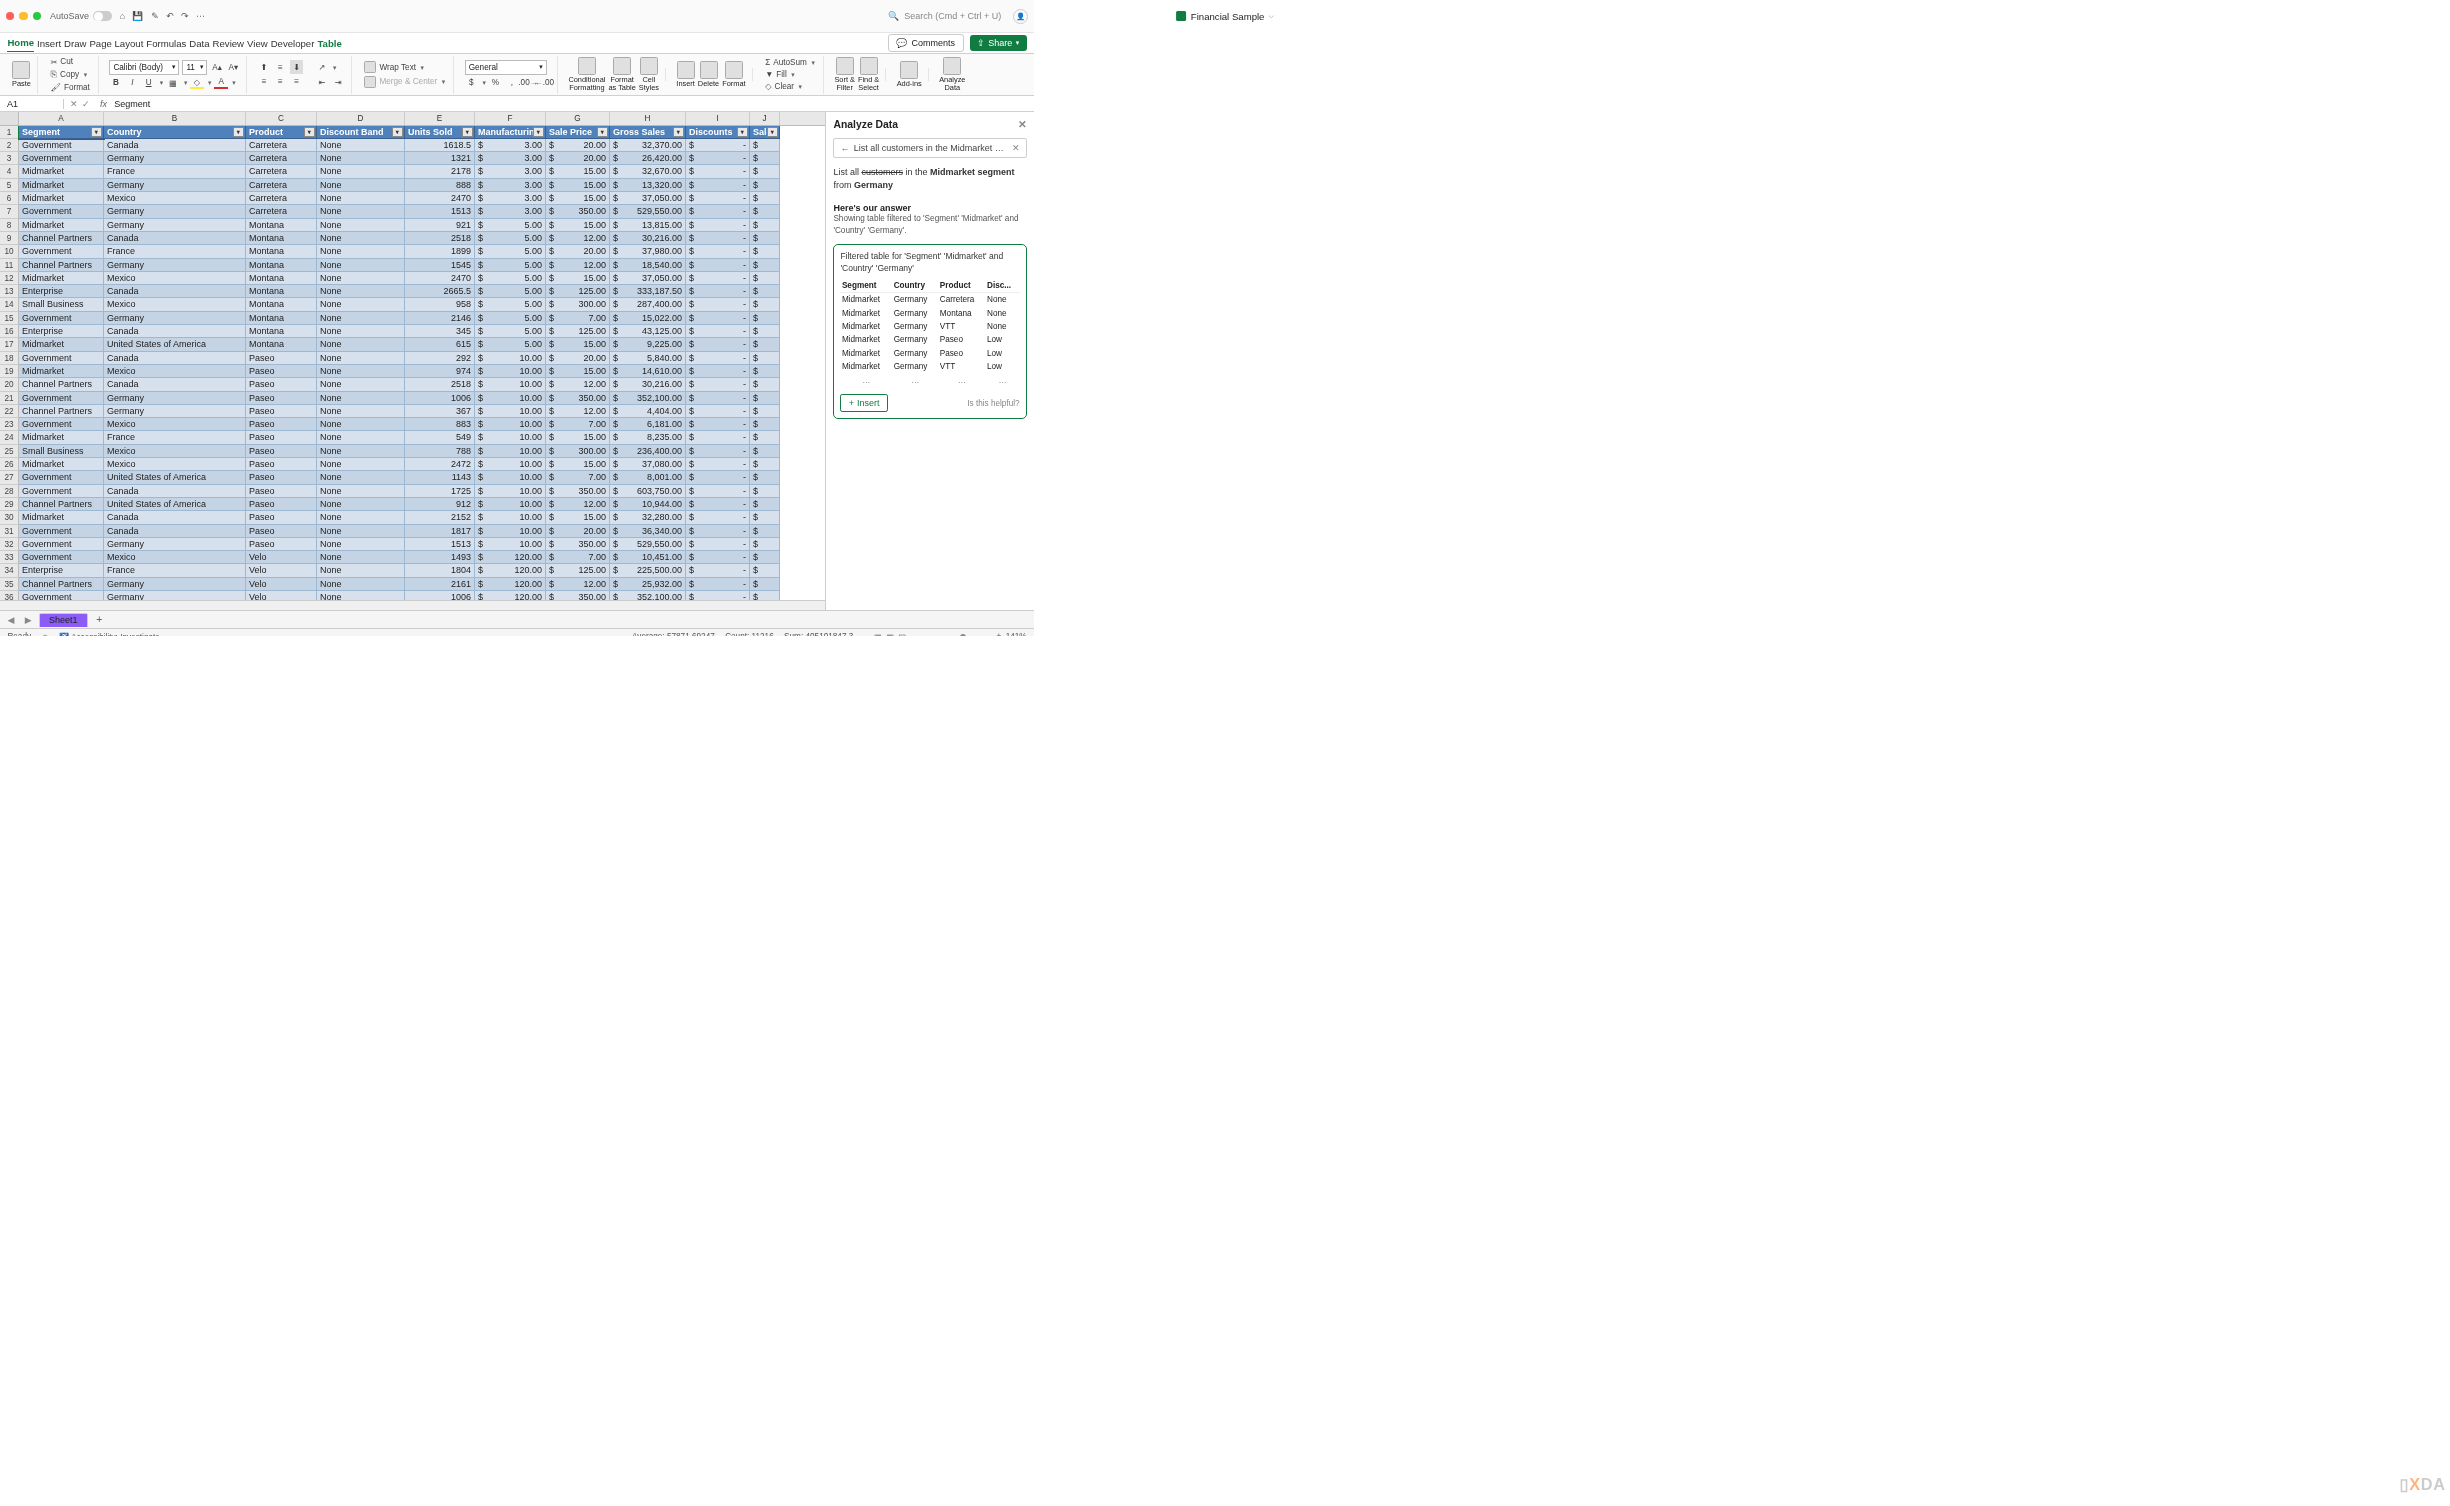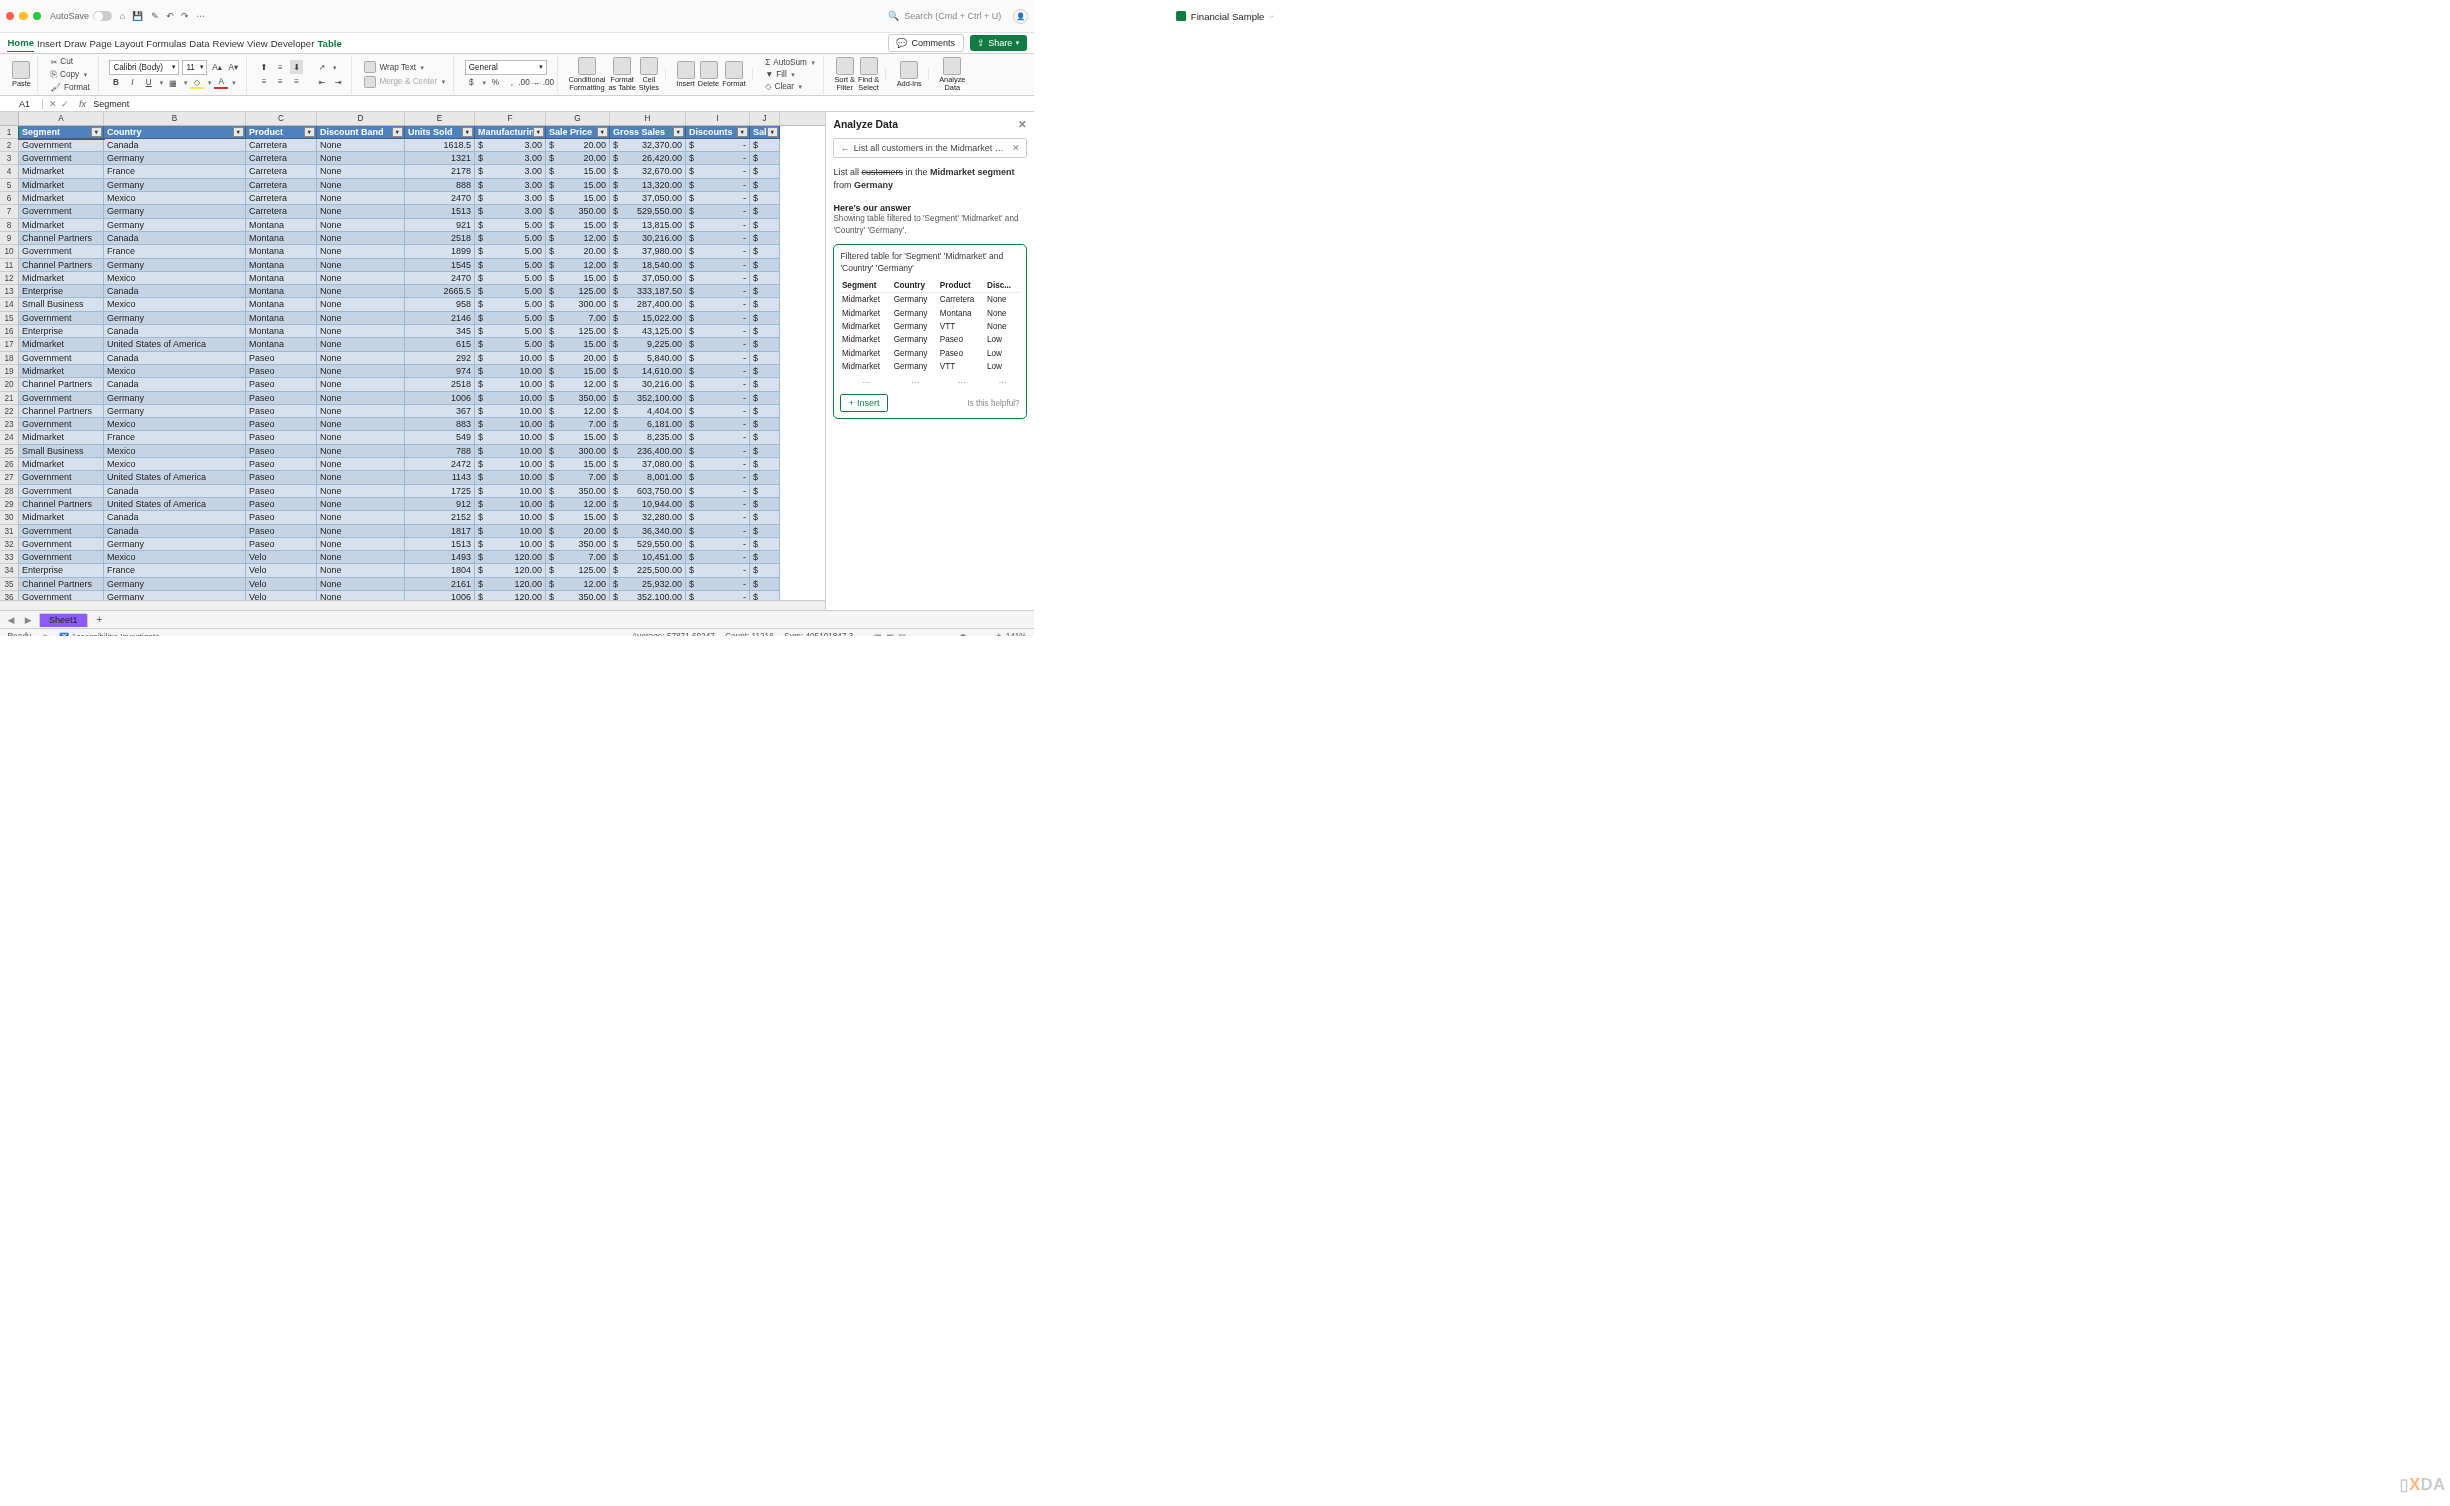--- a/index.html
+++ b/index.html
@@ -39,21 +39,21 @@
 .rlarge .ricon { width: 18px; height: 18px; }
 .sel { border: 0.7px solid #bbb; background: #fff; padding: 1.5px 3px; height: 15px; display: flex; align-items: center; gap: 3px; font-size: 8.2px; }
 .sel.wide { width: 70px; justify-content: space-between; }
 .sel.num { width: 25px; justify-content: space-between; }
 .sel.fmt { width: 82px; justify-content: space-between; }
 .iconbtn { width: 13.3px; height: 13.3px; display: inline-flex; align-items: center; justify-content: center; color: #444; cursor: pointer; }
 .row2 { display: flex; gap: 3px; align-items: center; }
 
 
 .fbar { height: 16.3px; display: flex; align-items: center; border-bottom: 0.7px solid #d0d0d0; background: #fff; }
-.namebox { width: 43px; border-right: 0.7px solid #ccc; padding: 0 19px; font-size: 9px; }
+.namebox { width: 64px; border-right: 0.7px solid #ccc; padding: 0 7px; font-size: 9px; }
 .fx-icons { display: flex; gap: 4.4px; padding: 0 6px; color: #888; }
 .fx { font-style: italic; color: #666; padding: 0 4.4px; }
 .finput { flex: 1; padding: 0 3px; font-size: 9px; }
 
 
 .sheet-wrap { display: flex; height: 498px; }
 .grid-area { flex: 1; display: flex; flex-direction: column; overflow: hidden; position: relative; }
 .colhdr { display: flex; height: 13.3px; background: #e8e8e8; border-bottom: 0.7px solid #bbb; }
 .corner { width: 19px; border-right: 0.7px solid #bbb; background: #e0e0e0; }
 .ch { border-right: 0.7px solid #ccc; text-align: center; font-size: 8.2px; color: #333; line-height: 13.3px; }

